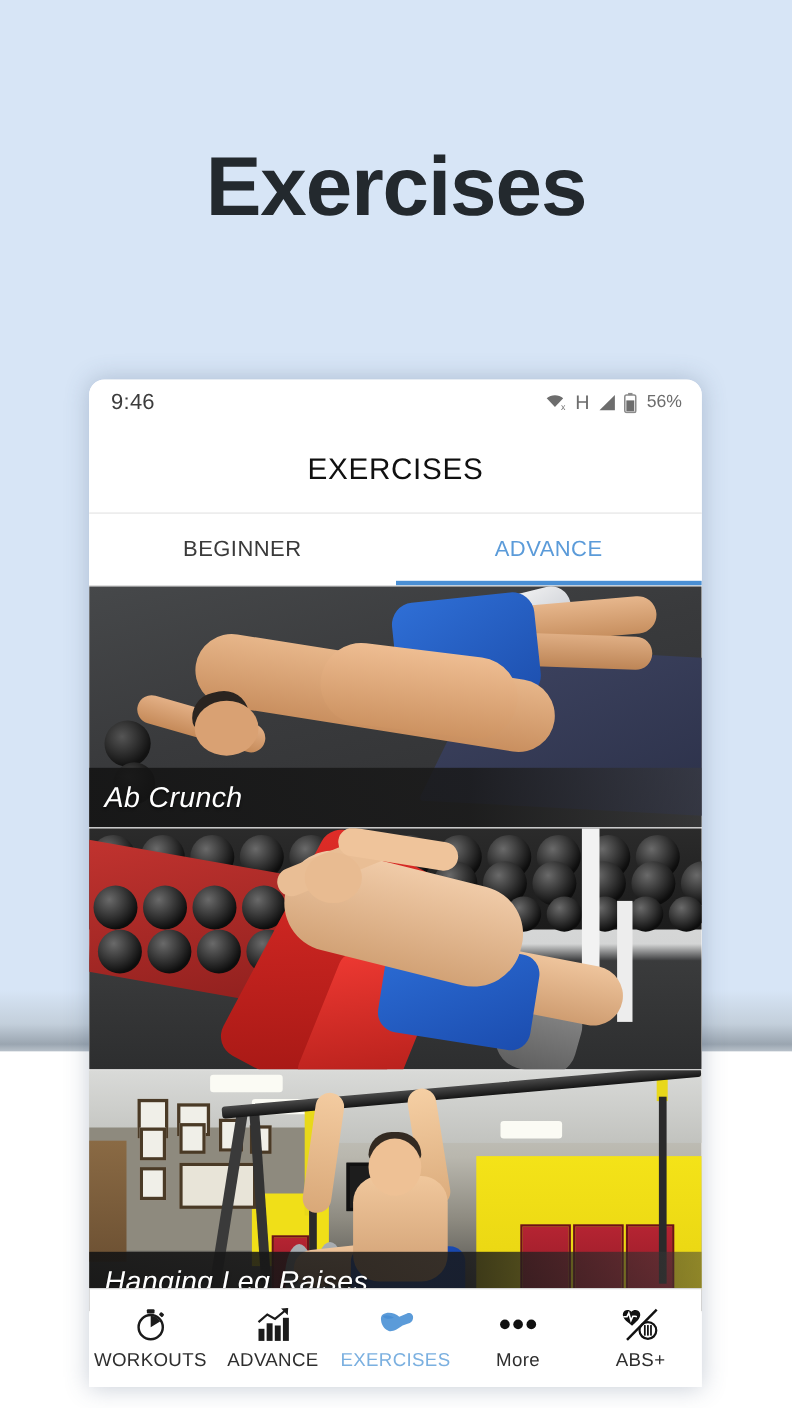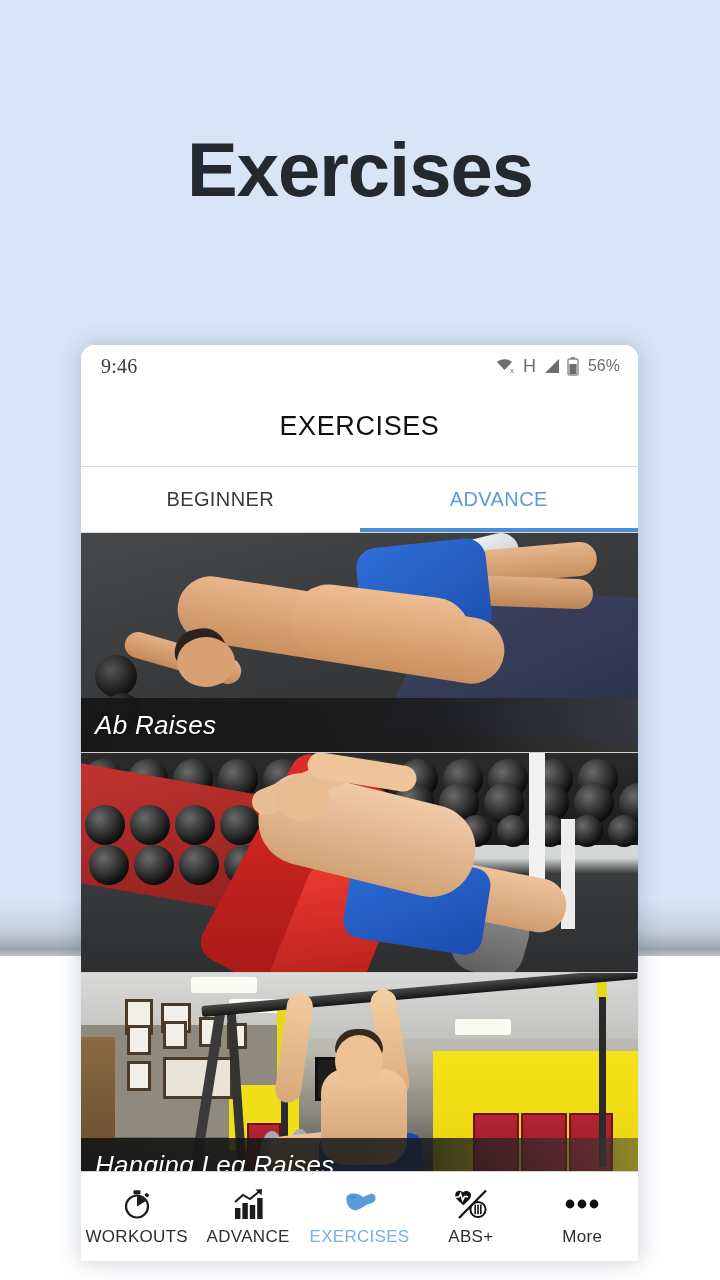--- a/index.html
+++ b/index.html
@@ -43,21 +43,21 @@
     overflow:hidden;
     box-shadow:0 0 22px rgba(70,90,120,.30);
   }
 
   
   #statusbar {
     height:42px; background:#fff;
     display:flex; align-items:center; justify-content:space-between;
     padding:0 18px 0 20px;
   }
-  #clock { font-size:20px; color:#3c3c3c; letter-spacing:.2px;font-family:Liberation Serif, serif; }
+  #clock { font-size:20px; color:#3c3c3c; letter-spacing:.2px; }
   #status-right { display:flex; align-items:center; gap:6px; }
   #status-right .glyph { display:flex; align-items:center; }
   #net-letter { font-size:18px; color:#6d6d6d; font-weight:400; }
   #batt-pct { font-size:16px; color:#6d6d6d; margin-left:3px; }
 
   
   #appbar {
     height:80px; background:#fff;
     display:flex; align-items:center; justify-content:center;
     border-bottom:1px solid #dcdcdc;
@@ -402,21 +402,21 @@
           <div class="pc s1-body"></div>
           <div class="pc s1-torso"></div>
           <div class="pc s1-arm"></div>
           <div class="pc s1-hair"></div>
           <div class="pc s1-head"></div>
           <div class="pc s1-wheel"></div>
           <div class="pc s1-wheel2"></div>
         </div>
       </div>
       <div class="ex-caption">
-        <span>Ab Raises</span>
+        <span>Ab Crunch</span>
       </div>
     </div>
 
     <div class="ex-card">
       <div class="ex-photo">
         <div class="scene">
           <div class="pc s2-wall"></div>
           <div class="pc s2-rack-top"></div>
           <div class="pc s2-dbrow" style="left:2px;top:6px;">
             <i class="db"></i>
@@ -562,38 +562,38 @@
           <path d="M6 6 C11 3 17 5 21 8 L28 5 C31 4 34 6 33.5 9.5 C33 13 30.5 14 28.5 14.5
                    L24 16 C20 19 15 22 11.5 21 C8 20 5 16 4.5 12 C4 9 4.5 7 6 6 Z" fill="#5b9bd9"></path>
           <path d="M6 7.5 C9 6 13 7 16 9 C12 10.5 8 10 6 7.5 Z" fill="#4a8fd4"></path>
         </svg>
       </span>
       <span class="nav-label">EXERCISES</span>
     </div>
 
     <div class="nav-item">
       <span class="nav-icon">
+        <svg width="36" height="14" viewBox="0 0 36 14">
+          <circle cx="6" cy="7" r="4.4" fill="#111"></circle>
+          <circle cx="18" cy="7" r="4.4" fill="#111"></circle>
+          <circle cx="30" cy="7" r="4.4" fill="#111"></circle>
+        </svg>
+      </span>
+      <span class="nav-label">More</span>
+    </div>
+
+    <div class="nav-item">
+      <span class="nav-icon">
         <svg width="36" height="32" viewBox="0 0 36 32">
           <path d="M10 4.4 C7.6 1.6 2.5 2.6 2.2 6.8 C1.9 11 7.4 14.6 10.6 17.2
                    C13.6 14.4 18.6 10.8 18 6.6 C17.5 2.6 12.4 1.8 10 4.4 Z" fill="#111"></path>
           <path d="M2.6 9 L6 9 L7.6 5.6 L9.6 12.4 L11.4 8.6 L13.4 8.6 L15 9" fill="none" stroke="#fff" stroke-width="1.5"></path>
           <circle cx="25" cy="21.5" r="7.6" fill="none" stroke="#111" stroke-width="2"></circle>
           <rect x="21.4" y="16.6" width="1.6" height="9.6" fill="#111"></rect>
           <rect x="24.2" y="16.6" width="1.6" height="9.6" fill="#111"></rect>
           <rect x="27" y="16.6" width="1.6" height="9.6" fill="#111"></rect>
           <path d="M33 2.5 L6 30" stroke="#111" stroke-width="2.2"></path>
         </svg>
       </span>
       <span class="nav-label">ABS+</span>
     </div>
-
-    <div class="nav-item">
-      <span class="nav-icon">
-        <svg width="36" height="14" viewBox="0 0 36 14">
-          <circle cx="6" cy="7" r="4.4" fill="#111"></circle>
-          <circle cx="18" cy="7" r="4.4" fill="#111"></circle>
-          <circle cx="30" cy="7" r="4.4" fill="#111"></circle>
-        </svg>
-      </span>
-      <span class="nav-label">More</span>
-    </div>
   </div>
 </div>
 
 </body></html>

